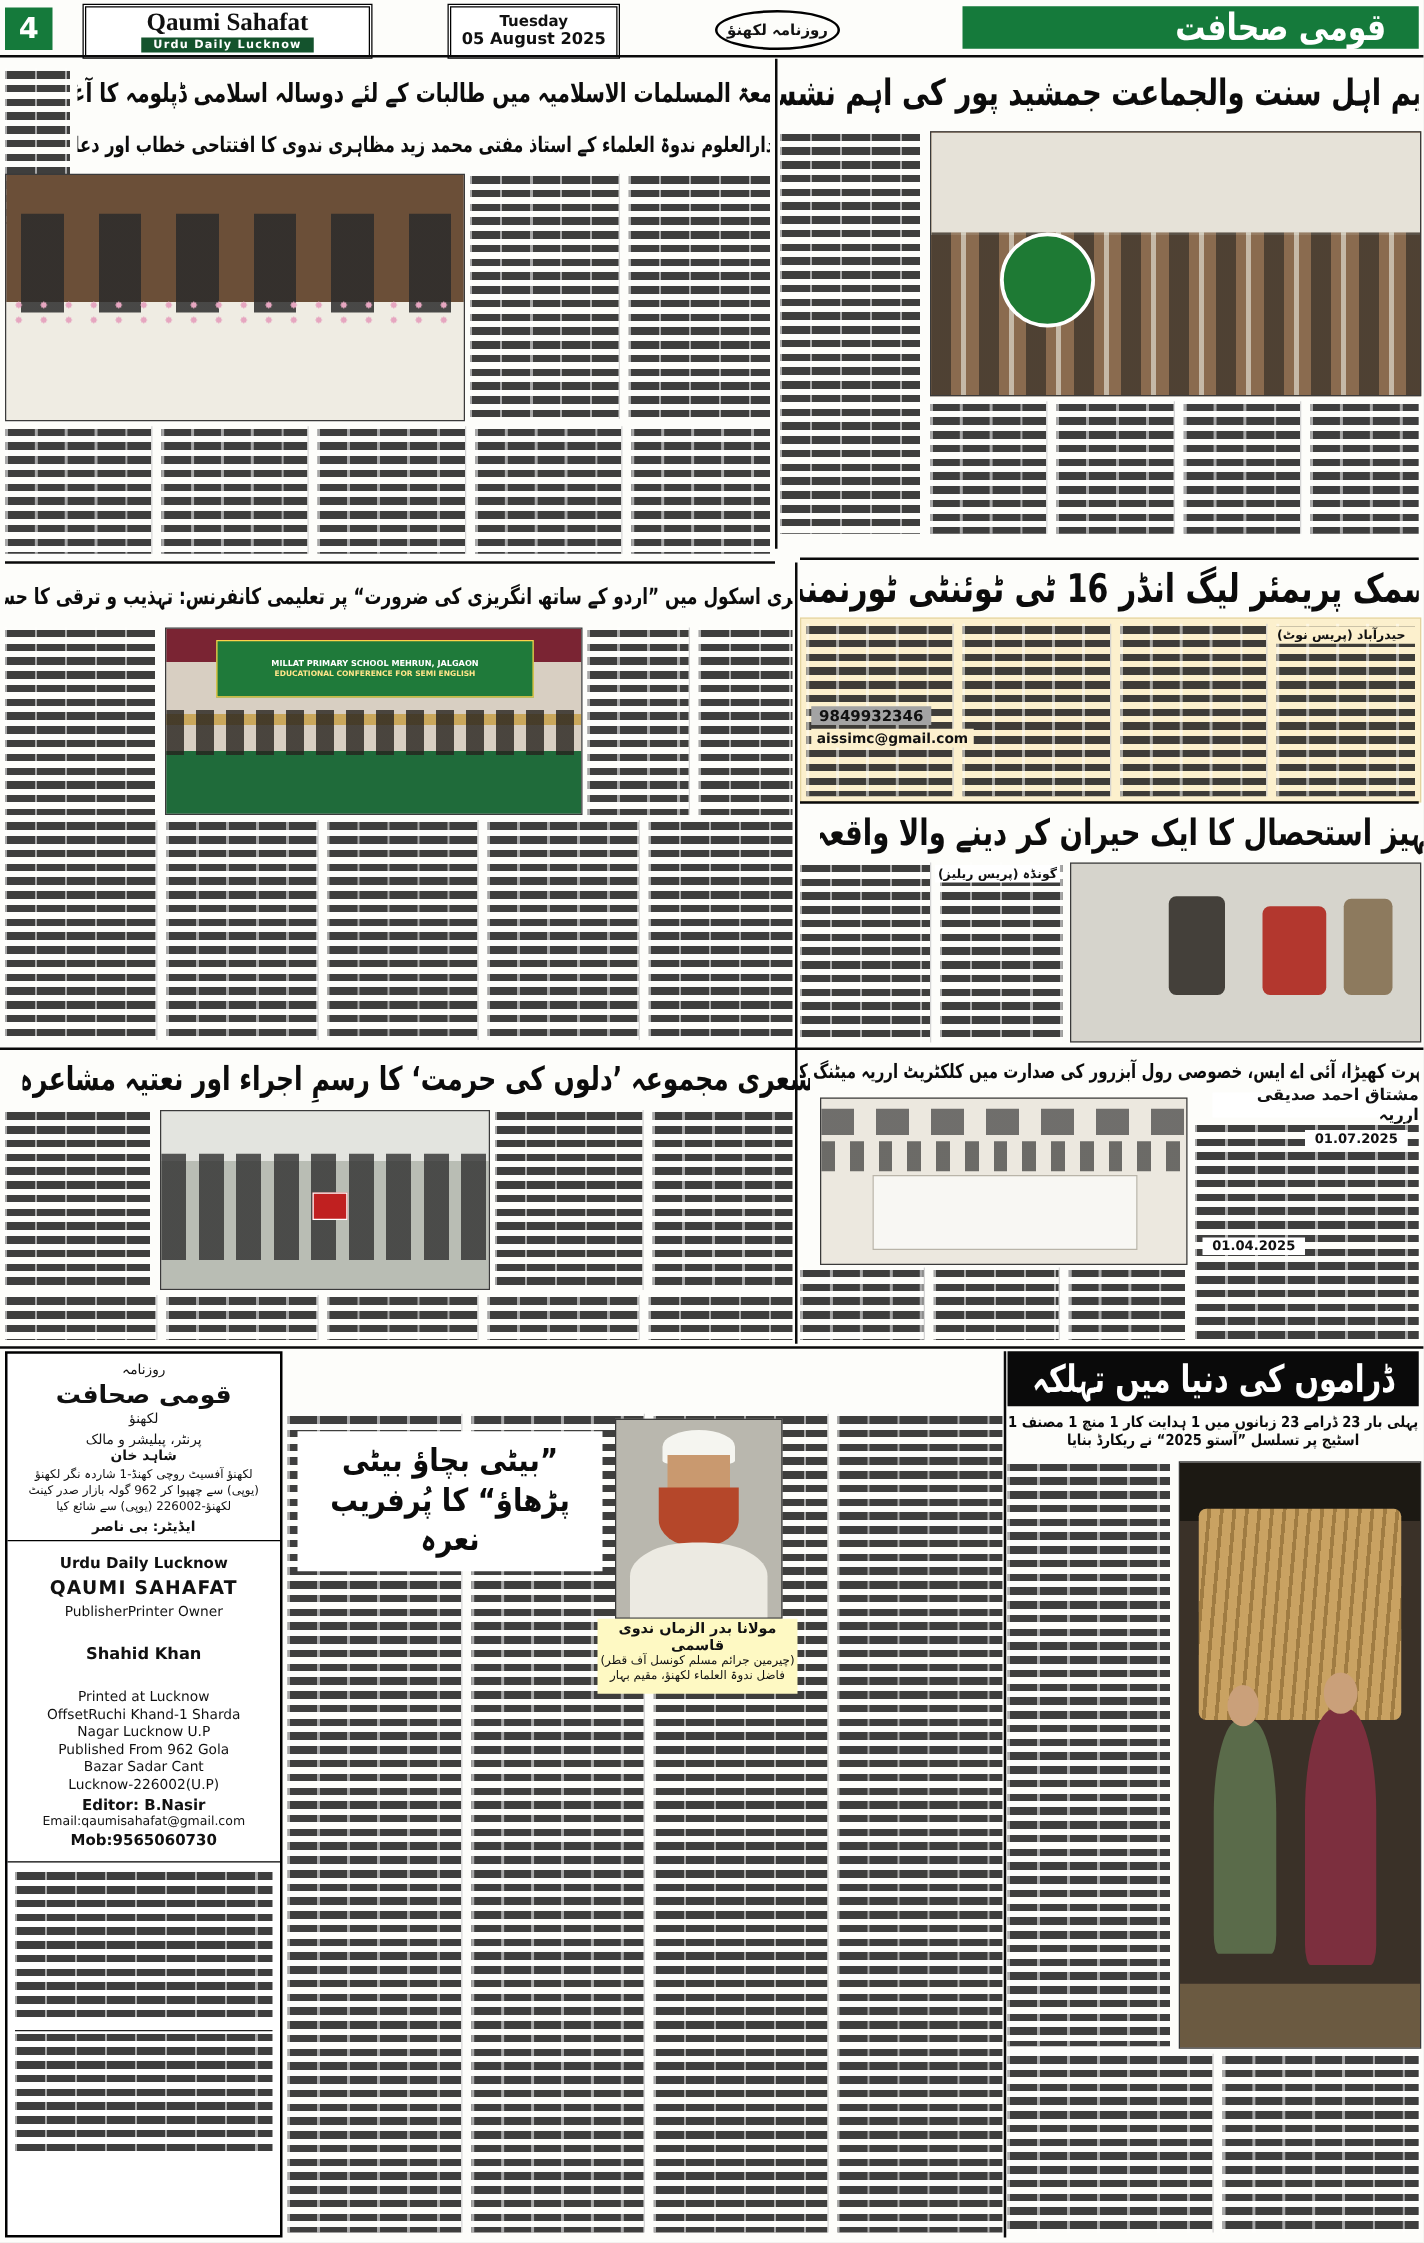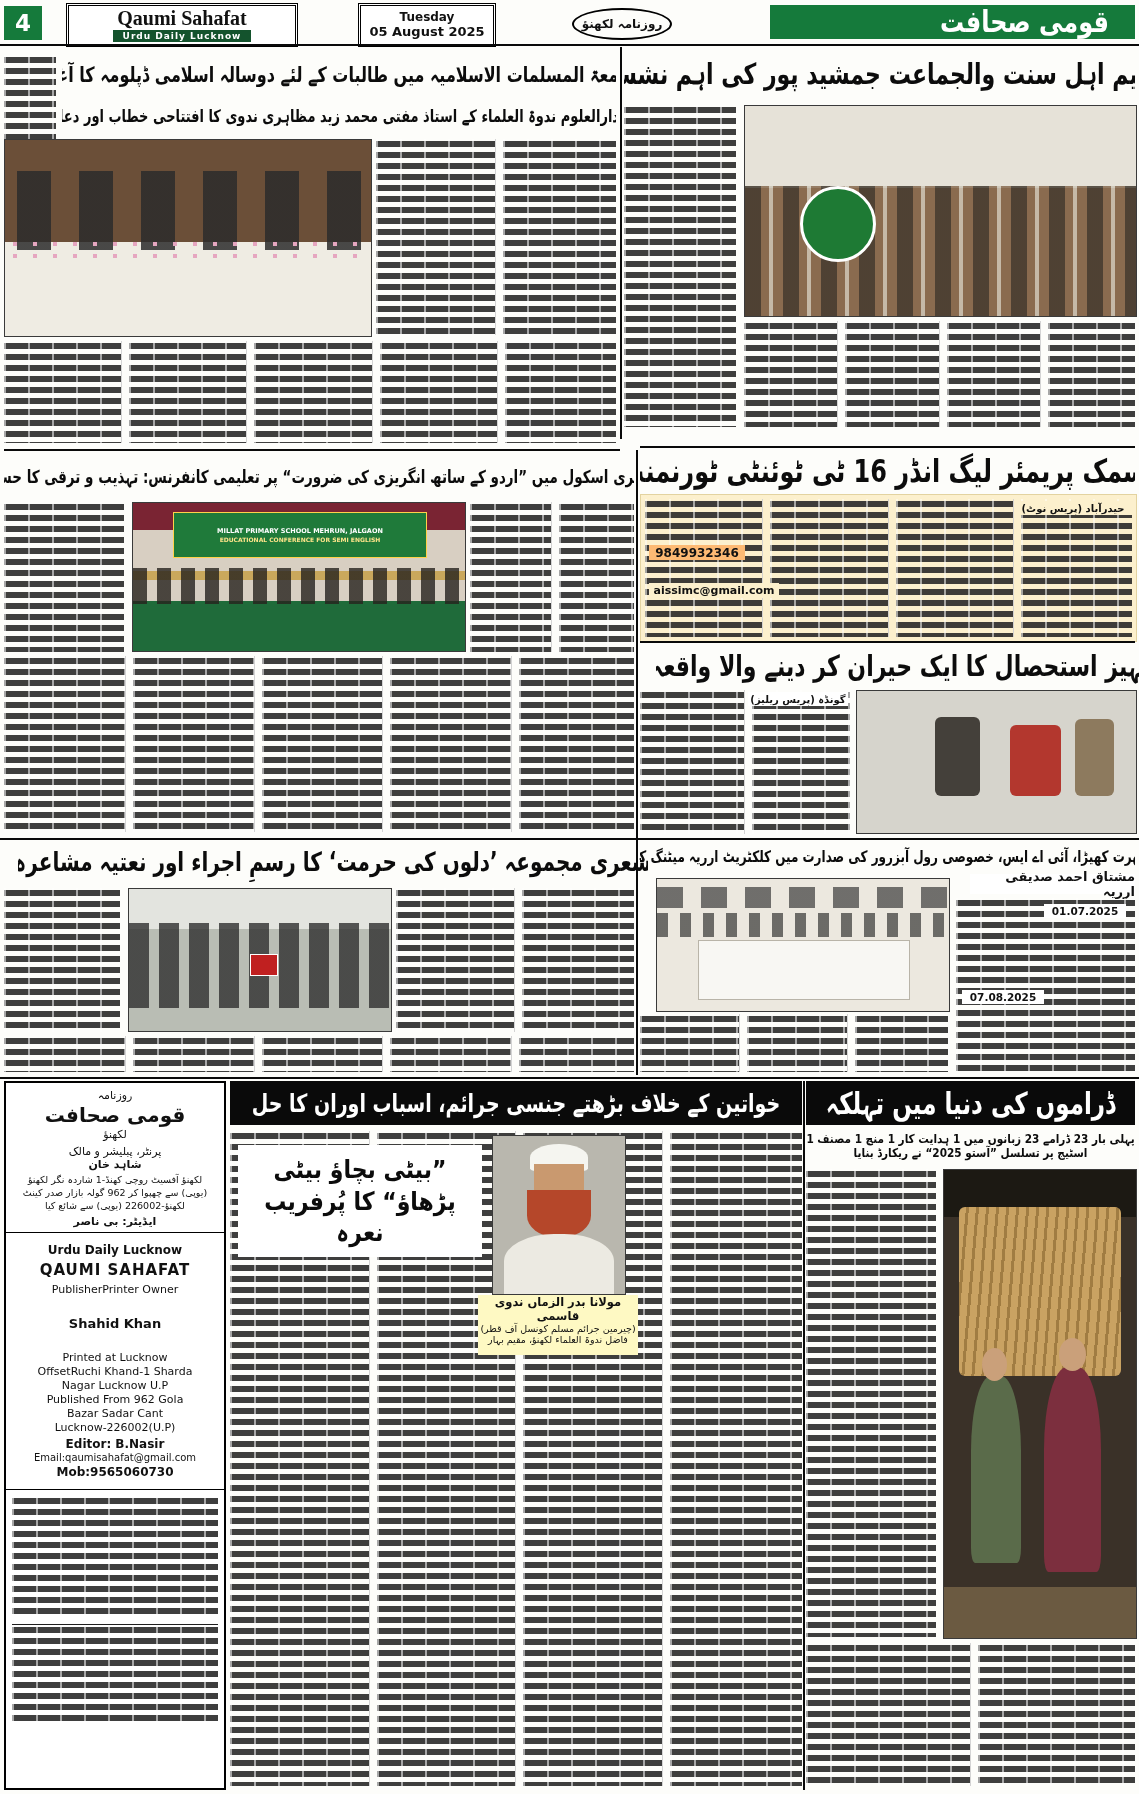--- a/index.html
+++ b/index.html
@@ -117,21 +117,21 @@
       <span>اسمک پریمئر لیگ انڈر 16 ٹی ٹوئنٹی ٹورنمنٹ</span>
     </div>
     <div class="abs" style="left:0;top:44px;width:495px;height:146px;background:#fcf0cd;border:1px solid #e3d3a0;">
       <div class="cols" style="left:4px;top:4px;width:487px;height:138px;">
         <div class="col sim"></div>
         <div class="col sim"></div>
         <div class="col sim"></div>
         <div class="col sim"></div>
       </div>
       <div class="tag rtl" style="right:4px;top:6px;width:118px;height:14px;background:#fcf0cd;font-size:10px;">حیدرآباد (پریس نوٹ)</div>
-      <div class="tag ltr" style="left:8px;top:50px;width:96px;height:15px;background:#fdba74;font-size:12px;">9849932346</div>
+      <div class="tag ltr" style="left:8px;top:70px;width:96px;height:15px;background:#a3a3a3;font-size:12px;">9849932346</div>
       <div class="tag ltr" style="left:8px;top:88px;width:130px;height:15px;background:#fcf0cd;font-size:11px;">aissimc@gmail.com</div>
     </div>
   </div>
 
   <div class="rule-h" style="left:640px;top:641px;width:495px;height:1.5px;"></div>
 
   <div class="abs" style="left:640px;top:644px;width:495px;height:192px;">
     <div class="hl" style="left:0;top:2px;width:495px;height:40px;font-size:22px;margin-left:16px;">
       <span>جہیز استحصال کا ایک حیران کر دینے والا واقعہ</span>
     </div>
@@ -206,21 +206,21 @@
       <span>شری بھرت کھیڑا، آئی اے ایس، خصوصی رول آبزرور کی صدارت میں کلکٹریٹ ارریہ میٹنگ کا انعقاد</span>
     </div>
     <div class="tag rtl" style="left:330px;top:32px;width:165px;height:20px;font-size:13px;">مشتاق احمد صدیقی ارریہ</div>
     <div class="photo" style="left:16px;top:36px;width:292px;height:132px;background:#ece8df;">
       <div class="abs" style="left:0;top:6%;width:100%;height:16%;background:repeating-linear-gradient(90deg,#3a3a3a 0 26px,rgba(0,0,0,0) 26px 44px);opacity:.7;"></div>
       <div class="abs" style="left:0;top:26%;width:100%;height:18%;background:repeating-linear-gradient(90deg,#41413f 0 11px,rgba(0,0,0,0) 11px 23px);opacity:.75;"></div>
       <div class="abs" style="left:14%;top:46%;width:72%;height:44%;background:#f8f7f3;border:1px solid #b9b4a8;"></div>
     </div>
     <div class="abs sim" style="left:316px;top:56px;width:179px;height:174px;"></div>
     <div class="tag ltr" style="left:404px;top:62px;width:82px;height:14px;font-size:10.5px;">01.07.2025</div>
-    <div class="tag ltr" style="left:322px;top:148px;width:82px;height:14px;font-size:10.5px;">07.08.2025</div>
+    <div class="tag ltr" style="left:322px;top:148px;width:82px;height:14px;font-size:10.5px;">01.04.2025</div>
     <div class="cols" style="left:0;top:172px;width:308px;height:58px;">
       <div class="col sim"></div>
       <div class="col sim"></div>
       <div class="col sim"></div>
     </div>
   </div>
 
   <div class="rule-h" style="left:0;top:1077px;width:1139px;height:2px;"></div>
 
   <div class="abs" style="left:4px;top:1081px;width:222px;height:709px;border:2px solid #000;box-sizing:border-box;background:#fff;">
@@ -248,23 +248,20 @@
       <div style="font-size:10px;margin:1px 0;">Email:qaumisahafat@gmail.com</div>
       <div style="font-size:12px;font-weight:bold;margin:2px 0;">Mob:9565060730</div>
     </div>
     <div style="padding:6px;">
       <div class="sim" style="height:120px;"></div>
       <div class="sim" style="height:96px;margin-top:8px;border-top:1px solid #000;padding-top:4px;"></div>
     </div>
   </div>
 
   <div class="abs" style="left:230px;top:1081px;width:572px;height:709px;">
-    <div class="hl inv" style="left:0;top:0;width:572px;height:44px;font-size:19px;">
-      <span>خواتین کے خلاف بڑھتے جنسی جرائم، اسباب اوران کا حل</span>
-    </div>
     <div class="cols" style="left:0;top:50px;width:572px;height:655px;">
       <div class="col sim"></div>
       <div class="col sim"></div>
       <div class="col sim"></div>
       <div class="col sim"></div>
     </div>
     <div class="hl wrap" style="left:8px;top:64px;width:244px;height:112px;font-size:22px;background:#fff;">
       <span>”بیٹی بچاؤ بیٹی پڑھاؤ“ کا پُرفریب نعرہ</span>
     </div>
     <div class="photo" style="left:262px;top:54px;width:132px;height:158px;background:#b9b7ae;">

